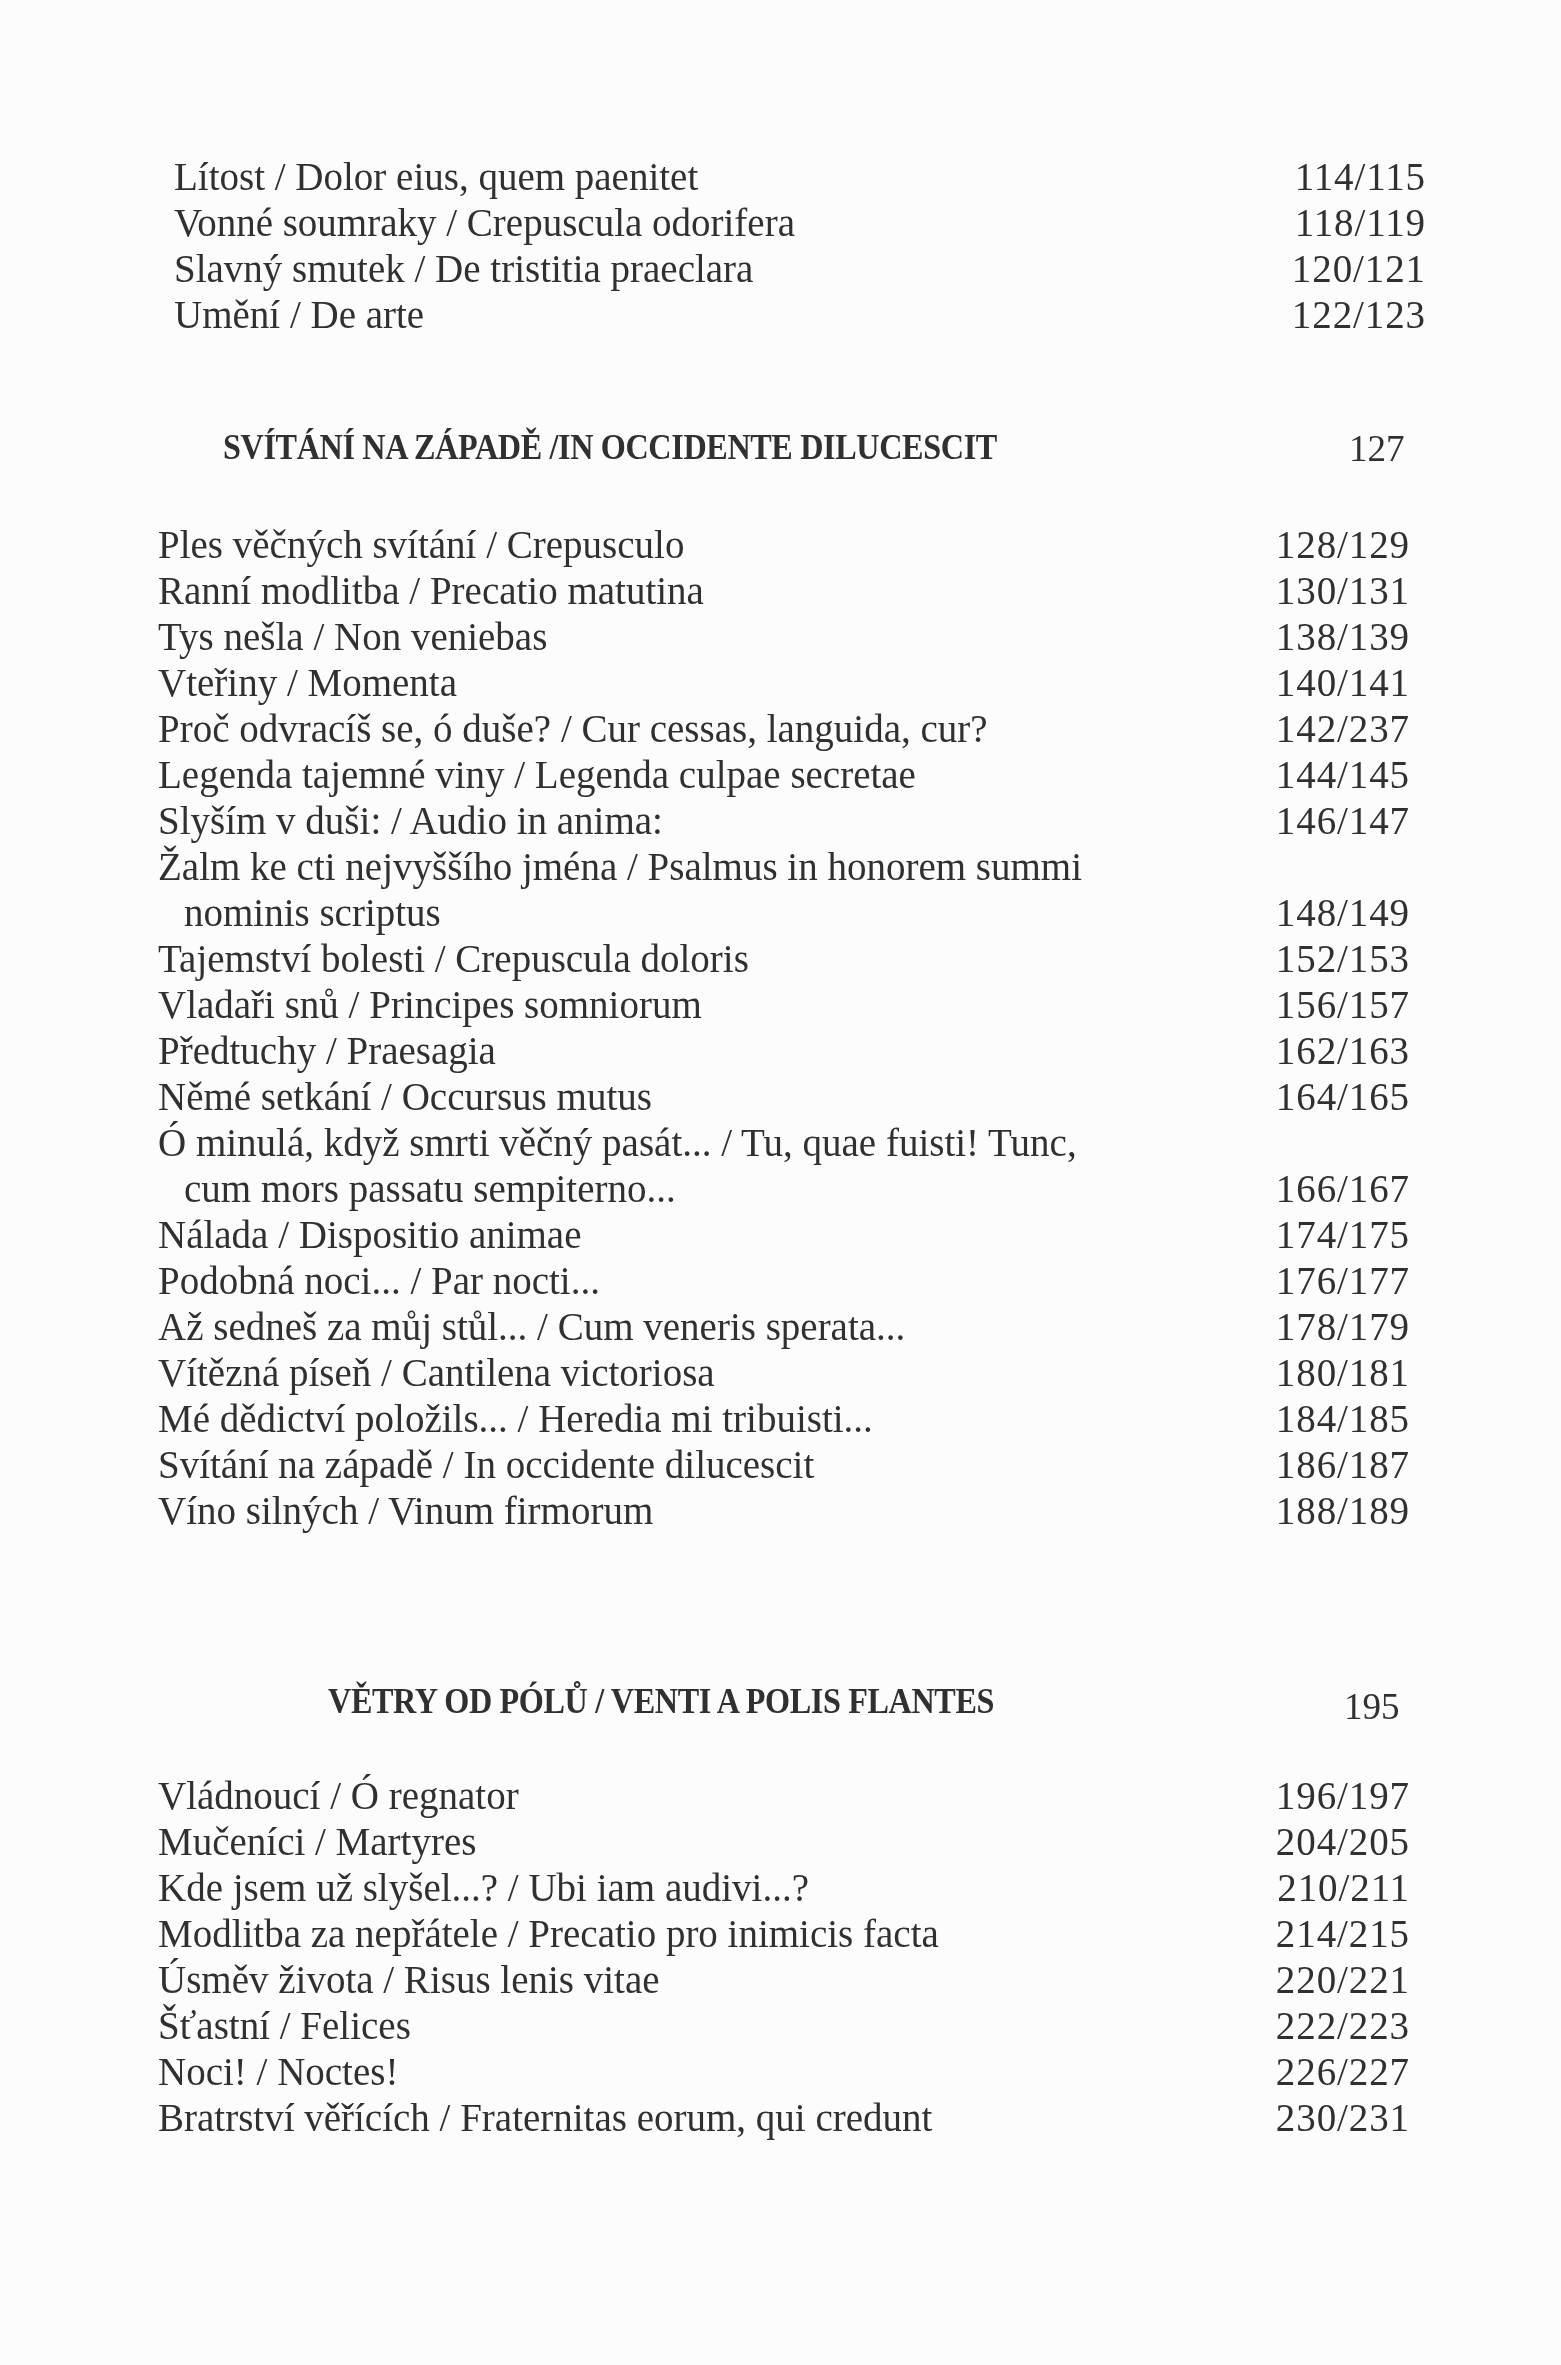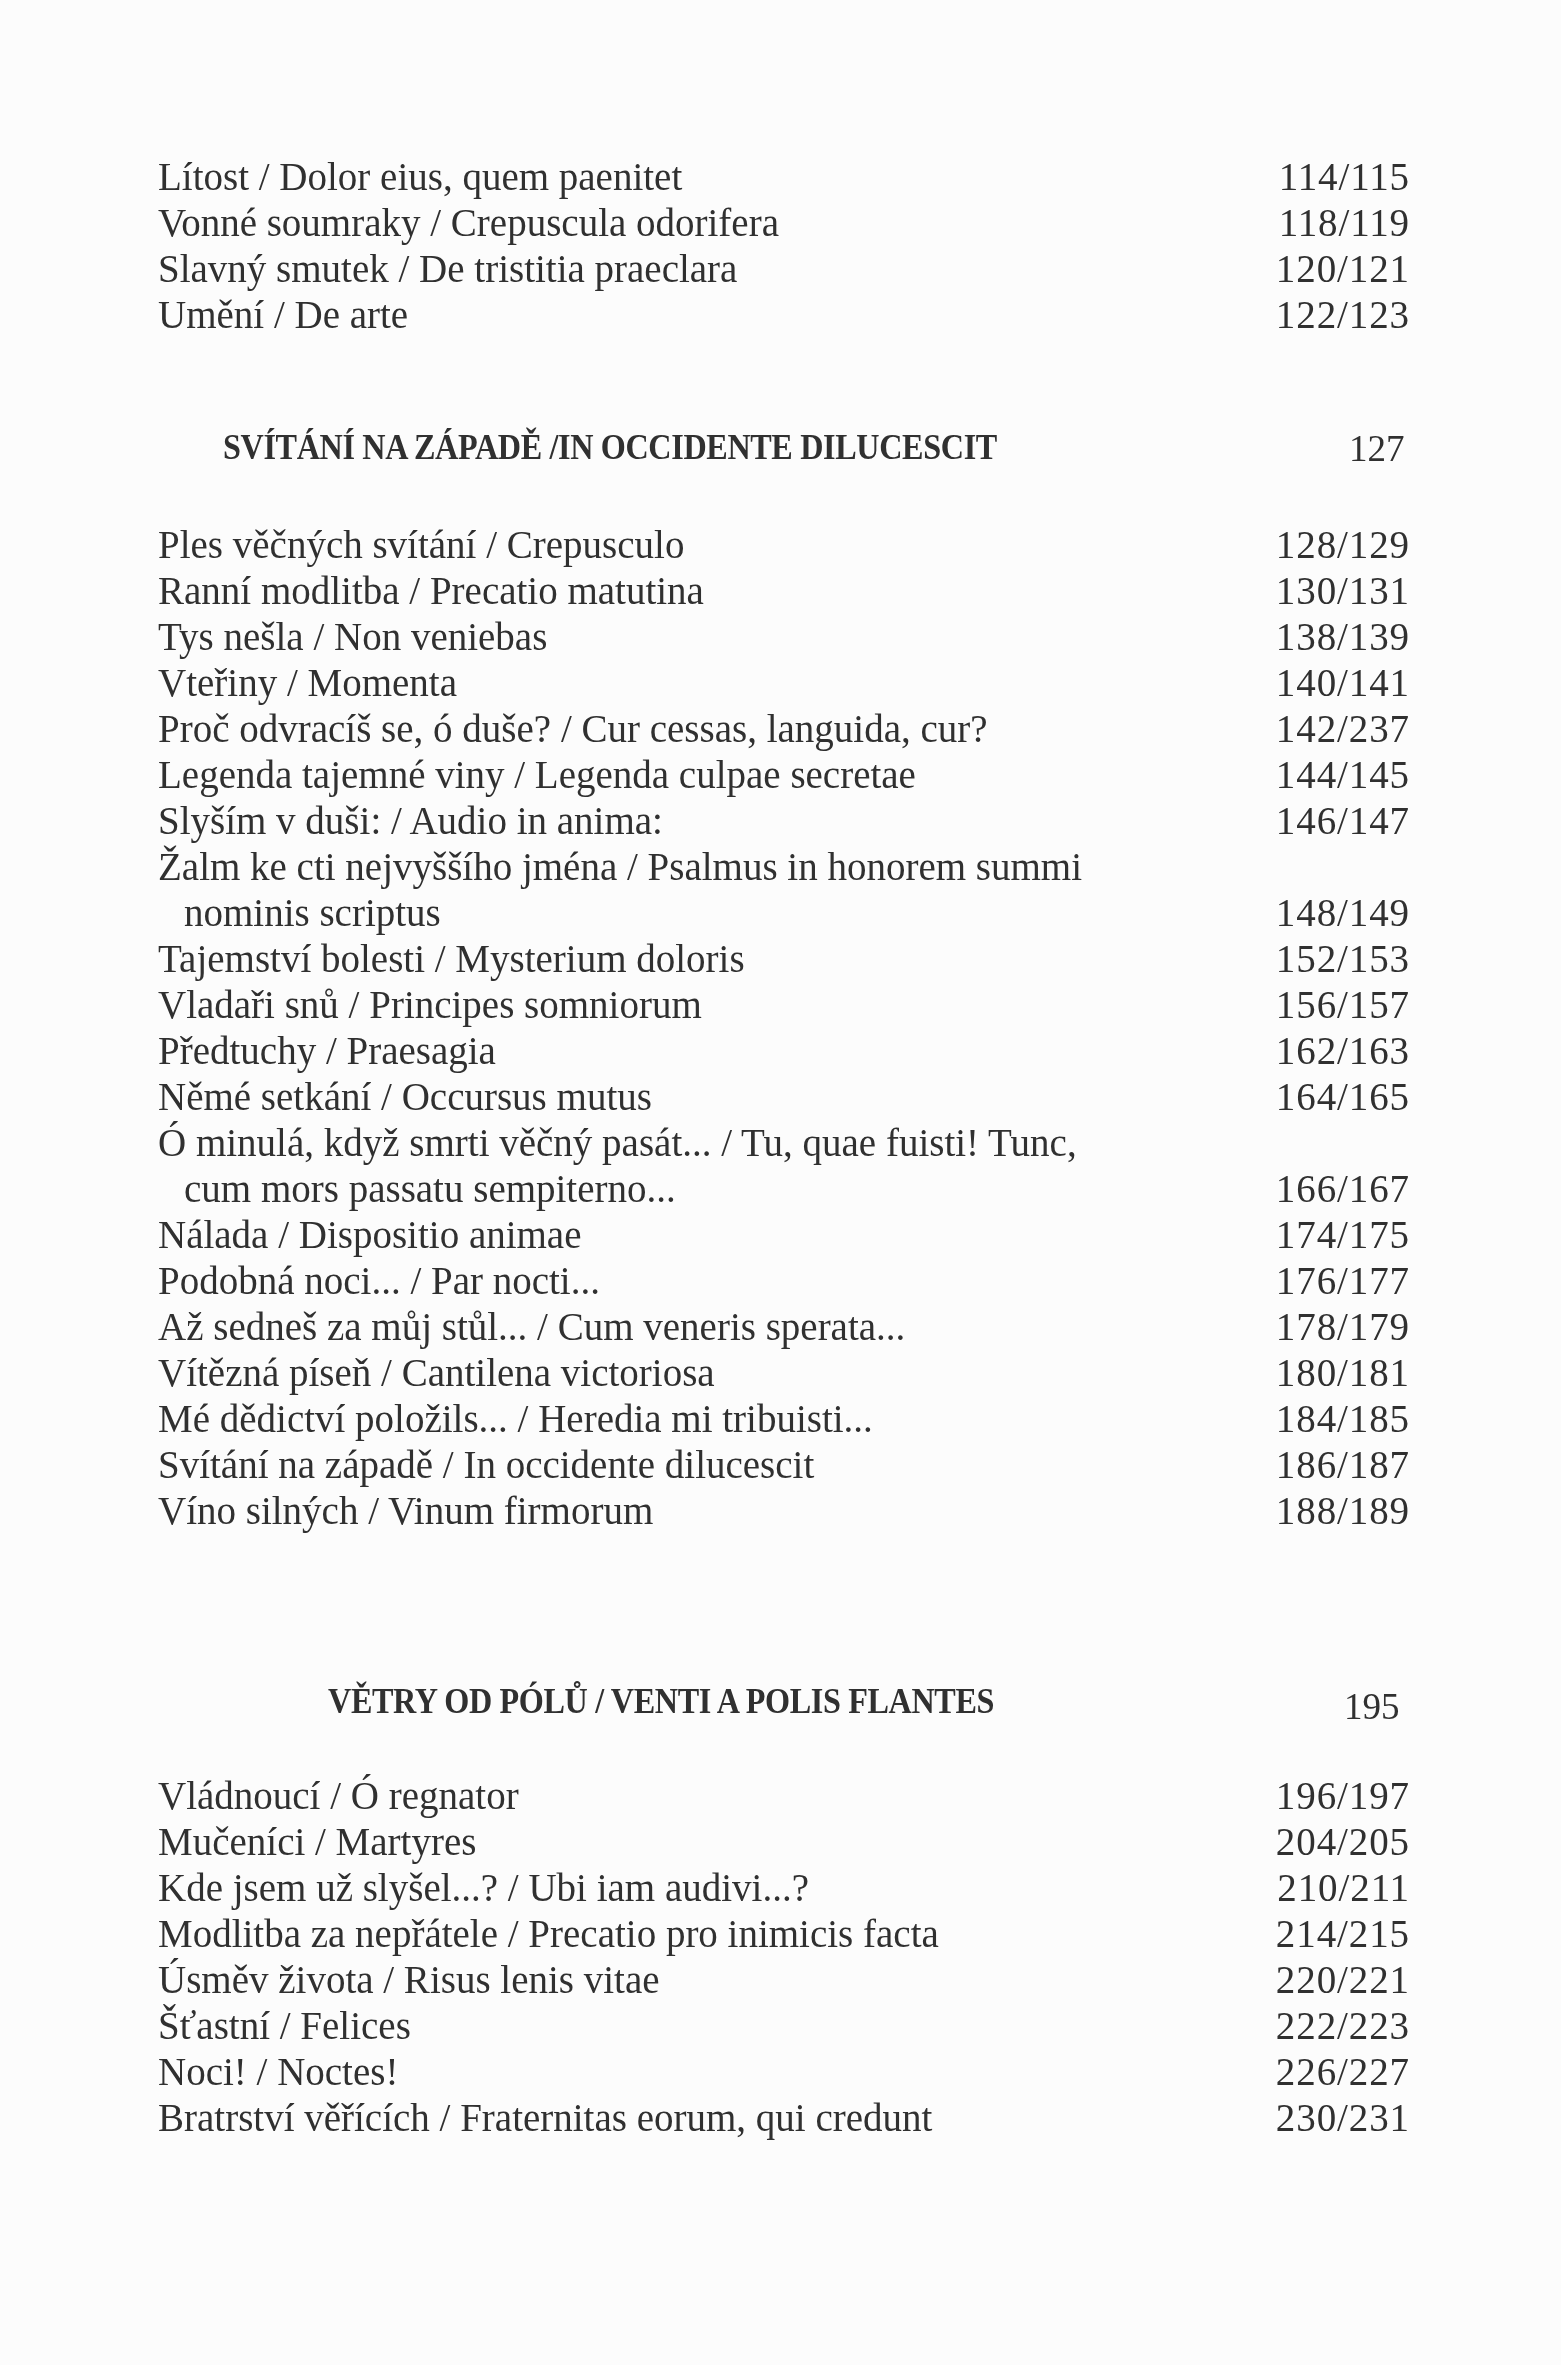--- a/index.html
+++ b/index.html
@@ -36,21 +36,21 @@
     position: absolute;
     font-size: 37px;
     white-space: nowrap;
   }
 </style>
 </head>
 <body>
 
 <div class="page">
 
-  <div class="block" id="block-top" style="top:154px;">
+  <div class="block" id="block-top" style="top:154px;margin-left:16px;">
       <div class="row">
         <span class="title">Lítost / Dolor eius, quem paenitet</span>
         <span class="pages">114/115</span>
       </div>
       <div class="row">
         <span class="title">Vonné soumraky / Crepuscula odorifera</span>
         <span class="pages">118/119</span>
       </div>
       <div class="row">
         <span class="title">Slavný smutek / De tristitia praeclara</span>
@@ -95,21 +95,21 @@
         <span class="pages">146/147</span>
       </div>
       <div class="row">
         <span class="title">Žalm ke cti nejvyššího jména / Psalmus in honorem summi</span>
       </div>
       <div class="row cont">
         <span class="title">nominis scriptus</span>
         <span class="pages">148/149</span>
       </div>
       <div class="row">
-        <span class="title">Tajemství bolesti / Mysterium doloris</span>
+        <span class="title">Tajemství bolesti / Crepuscula doloris</span>
         <span class="pages">152/153</span>
       </div>
       <div class="row">
         <span class="title">Vladaři snů / Principes somniorum</span>
         <span class="pages">156/157</span>
       </div>
       <div class="row">
         <span class="title">Předtuchy / Praesagia</span>
         <span class="pages">162/163</span>
       </div>

